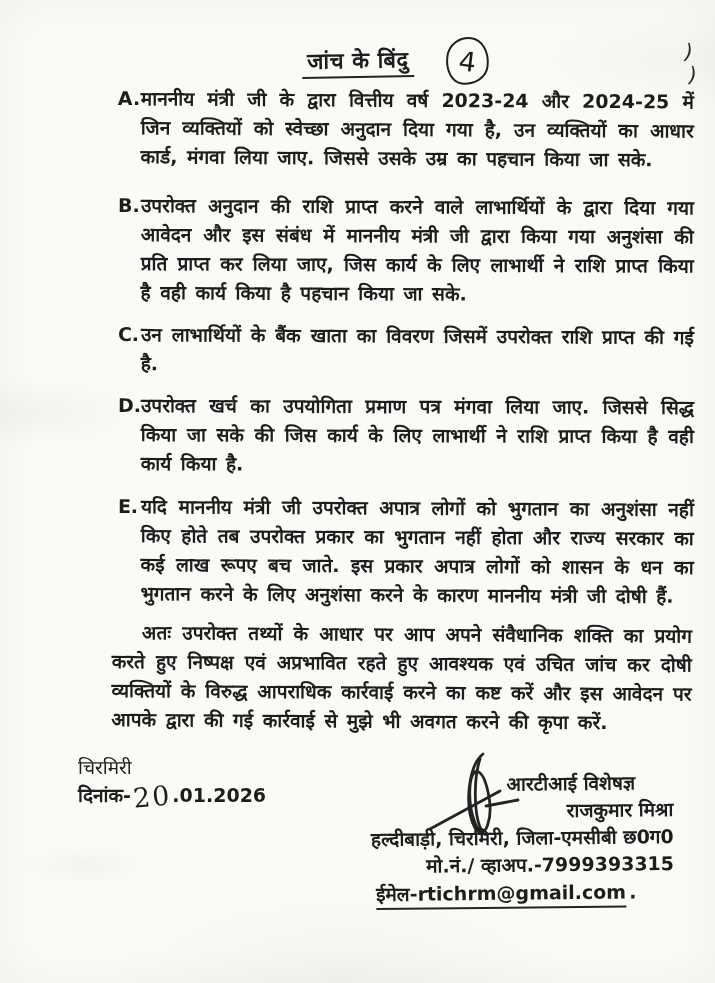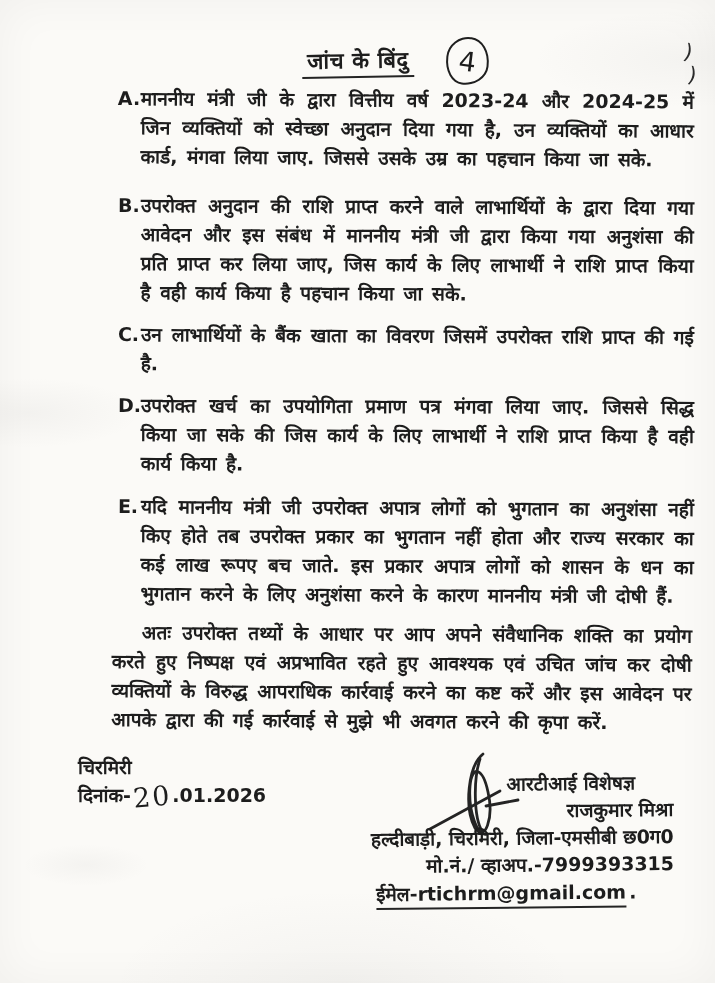--- a/index.html
+++ b/index.html
@@ -55,21 +55,21 @@
   .point:nth-child(5){margin-bottom:0;transform:rotate(.3deg);}
 
   .closing{
     position:absolute;top:618px;left:112px;width:580px;margin:0;
     font-size:19px;line-height:29px;font-weight:600;
     text-align:justify;text-indent:30px;word-spacing:3px;
     transform:rotate(.35deg);transform-origin:left top;
   }
 
   .footer{position:absolute;top:752px;left:0;right:0;height:231px;}
-  .place{position:absolute;left:78px;top:2px;font-size:19px;font-weight:700;}
+  .place{position:absolute;left:78px;top:2px;font-size:19px;font-weight:400;}
   .dateline{position:absolute;left:78px;top:29px;font-size:19px;font-weight:600;white-space:nowrap;}
   .hw-day{
     display:inline-block;font-family:"DejaVu Serif",serif;
     font-size:27px;font-weight:500;letter-spacing:2px;
     transform:rotate(-5deg);vertical-align:-4px;margin:0 1px 0 2px;
   }
   .signature-svg{position:absolute;left:428px;top:-2px;}
   .sig-block{
     position:absolute;right:42px;top:17px;width:330px;
     text-align:right;font-size:19px;font-weight:600;line-height:26px;

